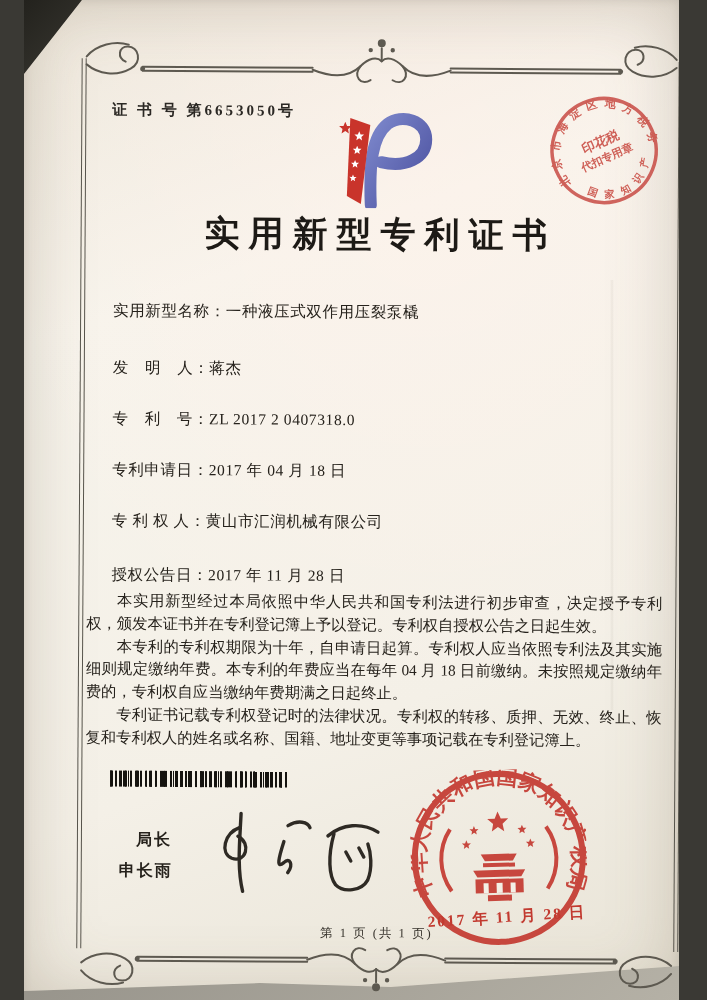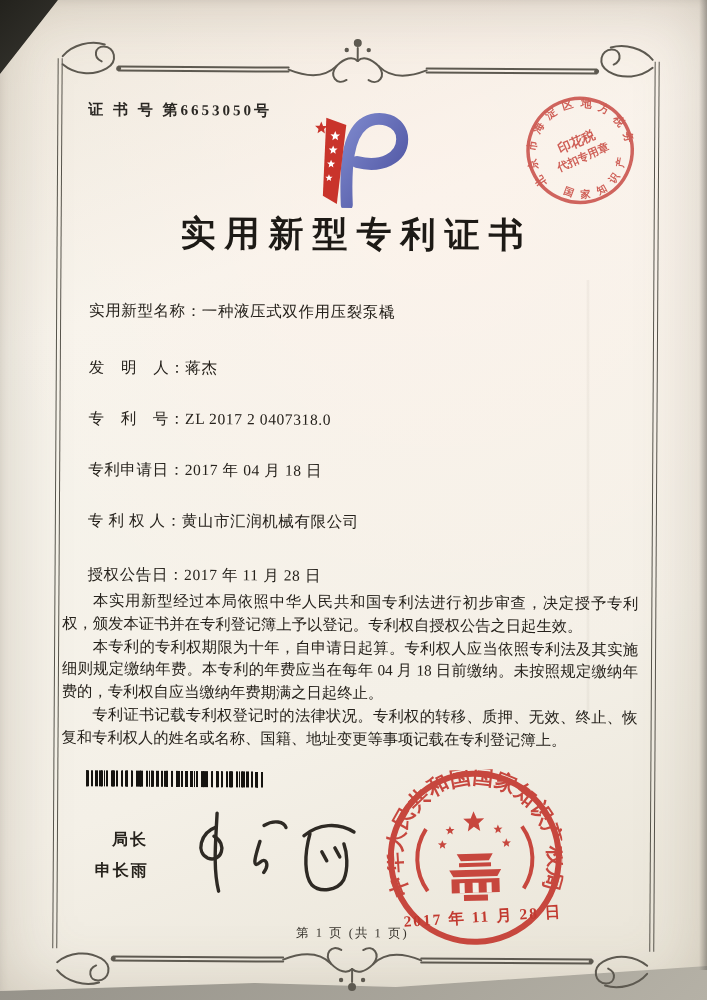--- a/index.html
+++ b/index.html
@@ -1,18 +1,18 @@
 <!DOCTYPE html>
 <html><head>
 <meta charset="utf-8">
 <style>
   html,body{margin:0;padding:0;background:#3a3934;}
-  .stage{position:relative;width:707px;height:1000px;overflow:hidden;
+  .stage{position:relative;width:655px;height:1000px;overflow:hidden;
     background:linear-gradient(135deg,#23221d 0%,#4f4d46 16%,#8d8a82 45%,#b5b1a6 100%);
-    font-family:"Liberation Serif","DejaVu Serif",serif;}
+    font-family:"Liberation Serif","DejaVu Serif",serif;margin-left:24px;}
   .abs{position:absolute;}
   
   .paper{position:absolute;inset:0;
     clip-path:polygon(58px 0,100% 0,100% 96.6%,56% 98.7%,36% 98.3%,0 99.1%,0 74px);
     background:
       radial-gradient(120% 90% at 62% 18%, rgba(255,241,234,.55), transparent 60%),
       linear-gradient(160deg,#ece6da 0%,#f7f4ec 28%,#f4f0e7 68%,#e8e3d6 100%);
     box-shadow:inset 0 0 70px rgba(110,92,70,.28), inset 0 0 10px rgba(0,0,0,.10);}
   .paper-edge-r{left:699px;top:0;width:8px;height:970px;background:linear-gradient(90deg,transparent,rgba(0,0,0,.25));}
   .crease{left:586px;top:280px;width:4px;height:430px;background:linear-gradient(90deg,transparent,rgba(60,50,30,.06),transparent);}

